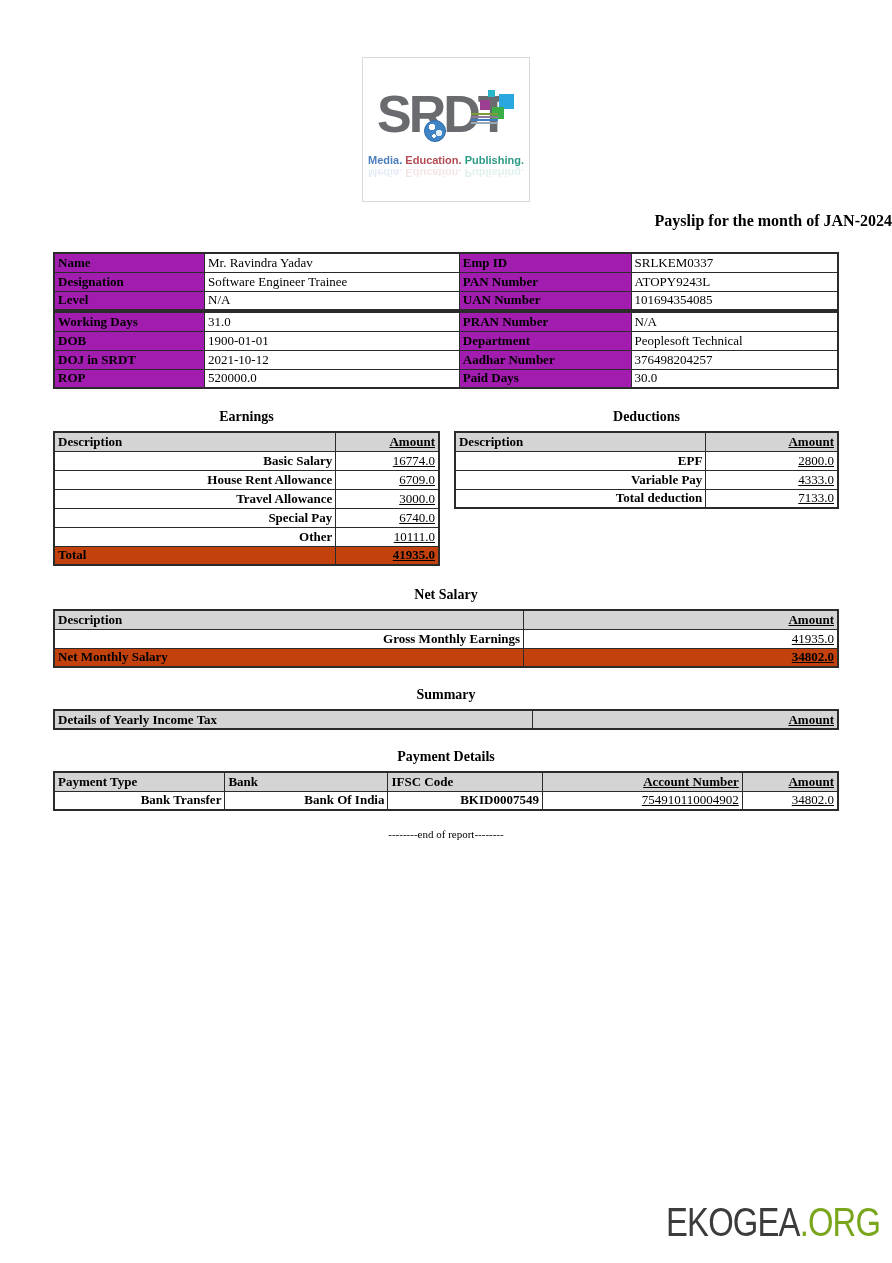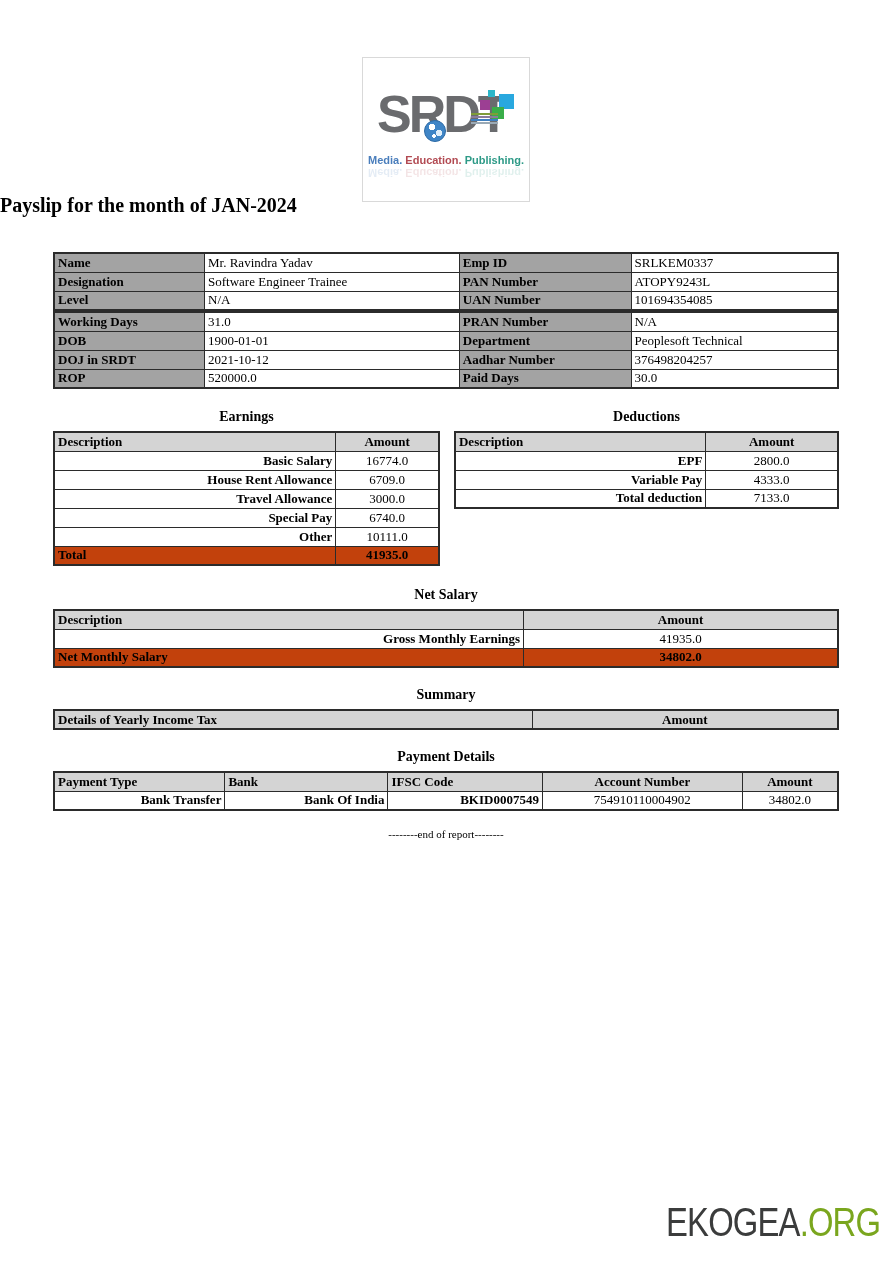--- a/index.html
+++ b/index.html
@@ -44,33 +44,33 @@
   }
   .tag-media { color:#4a7ebc; } .tag-edu { color:#b24a52; } .tag-pub { color:#2d9a87; }
   .tagline-reflection {
     position:absolute; left:0; right:0; top:109px; text-align:center;
     font-family:"Liberation Sans", sans-serif; font-size:11px; font-weight:bold;
     transform:scaleY(-1); opacity:0.14; filter:blur(0.4px); white-space:nowrap;
   }
 
   
   .doc-title {
-    position:absolute; left:0; top:194px; width:100%; text-align:left;
-    font-size:20px; font-weight:bold;
+    position:absolute; left:0; top:212px; width:100%; text-align:right;
+    font-size:16px; font-weight:bold;
   }
 
   
   .content { position:absolute; left:53px; top:252px; width:786px; }
   table { border-collapse:collapse; width:100%; table-layout:fixed; }
   table { border:2px solid #2b2b2b; }
   td, th { border:1px solid #2b2b2b; font-size:13px; height:19px; padding:0 3px; text-align:left; vertical-align:middle; overflow:hidden; white-space:nowrap; }
-  .lbl { background:#a3a3a3; font-weight:bold; }
+  .lbl { background:#a21caf; font-weight:bold; }
   .hdr { background:#d4d4d4; font-weight:bold; }
   .val { background:#fff; font-weight:normal; }
-  .num { text-align:center; }
+  .num { text-align:right;text-decoration:underline; }
   .bold { font-weight:bold;text-align:right; }
   .total-row td { background:#c2410c; font-weight:bold; }
 
   .section-heading { text-align:center; font-size:14px; font-weight:bold; }
 
   .tables-row { display:flex; gap:14px; margin-top:20px; align-items:flex-start; }
   .col-left  { width:392px; }
   .col-right { width:390px; }
   .col-heading { margin-bottom:6px; }
 

